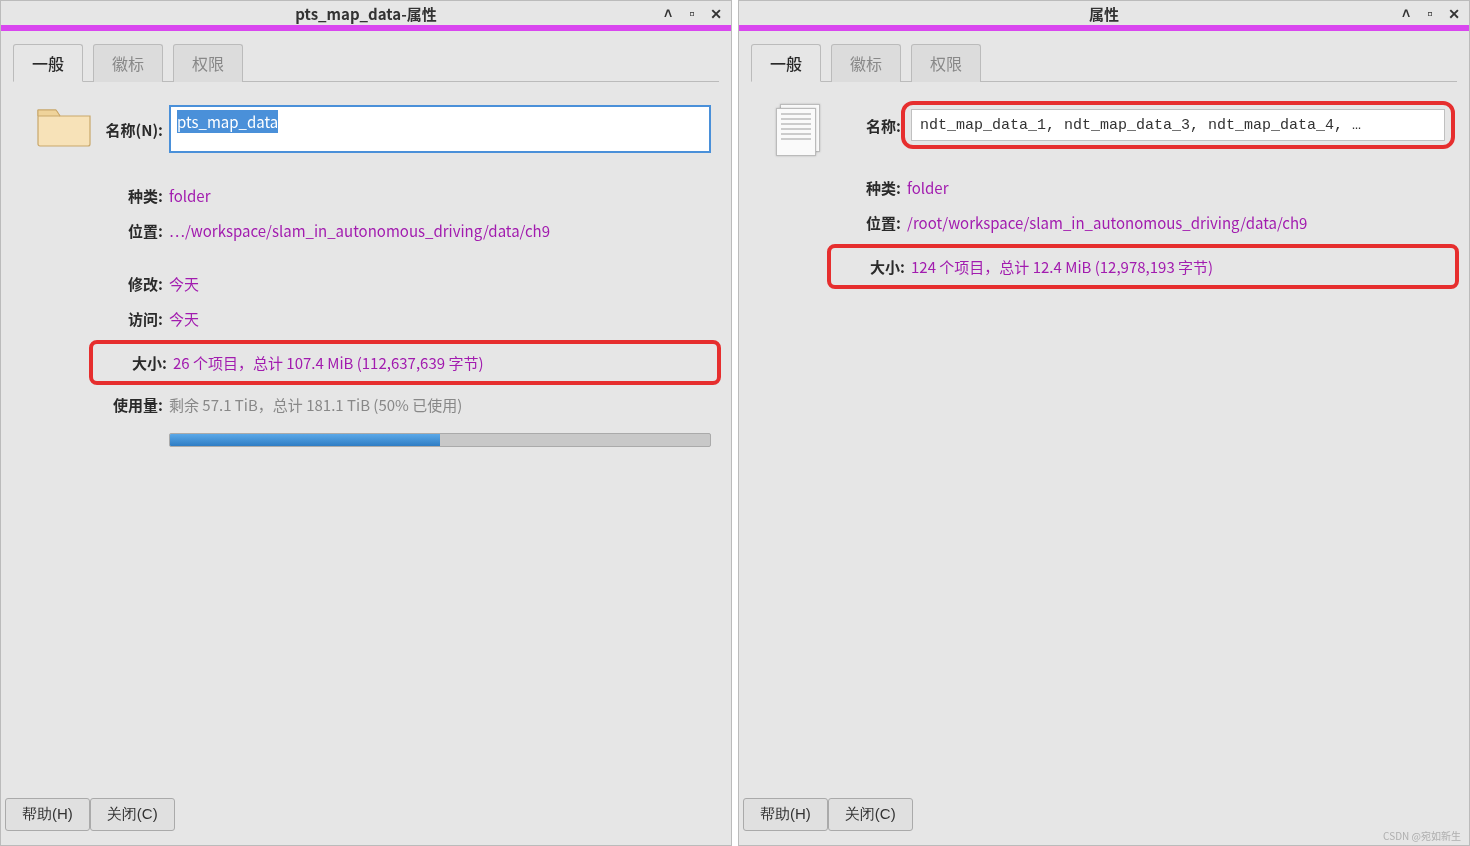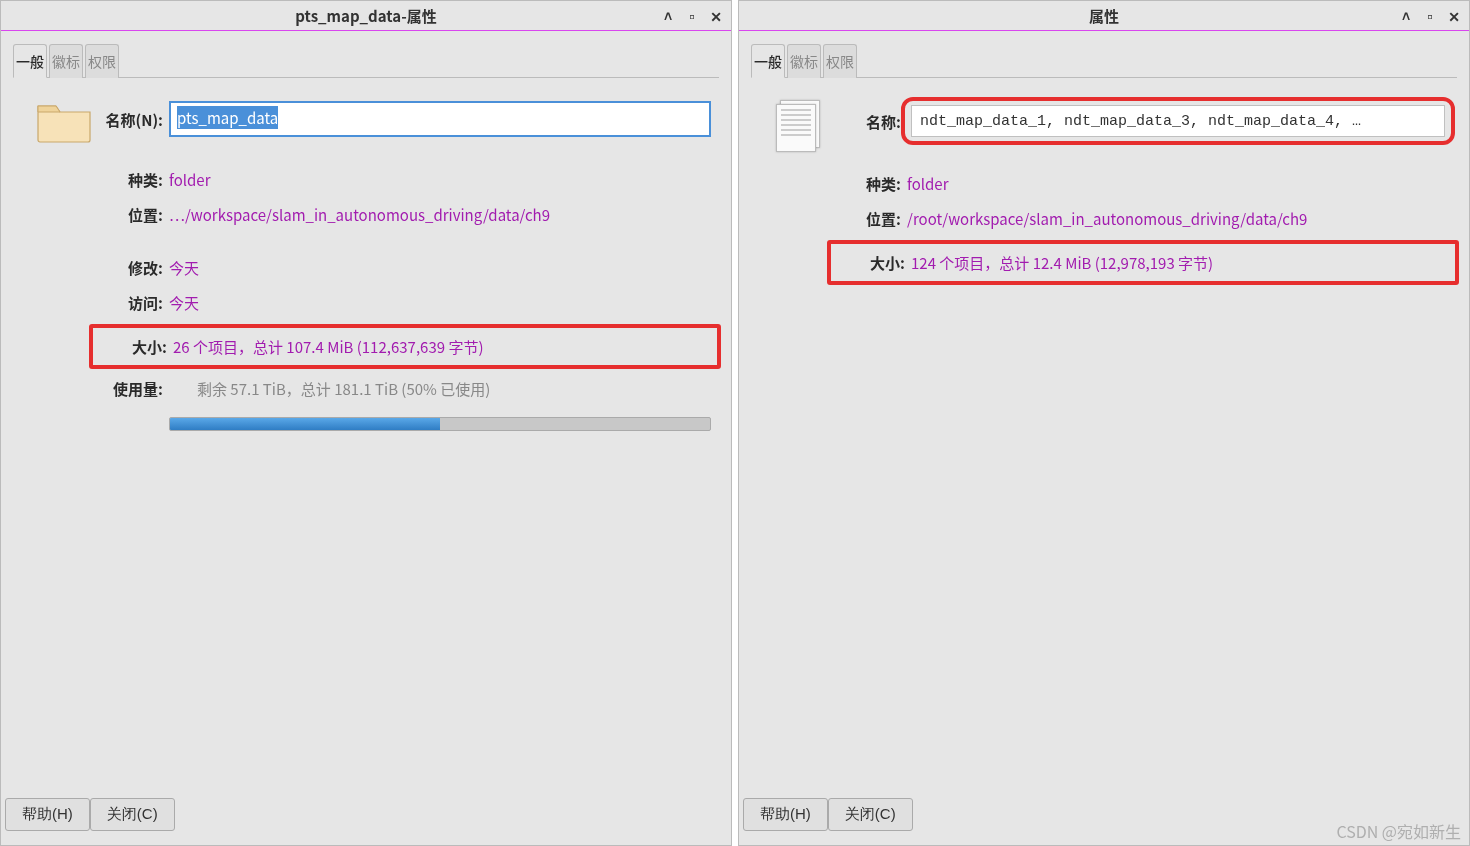--- a/index.html
+++ b/index.html
@@ -19,21 +19,21 @@
       flex: 1;
       position: relative;
     }
     .titlebar {
       height: 30px;
       display: flex;
       align-items: center;
       justify-content: center;
       position: relative;
       background: #e6e6e6;
-      border-bottom: 1px solid #d946ef;
+      border-bottom: 6px solid #d946ef;
       font-size: 15px;
       color: #333;
       font-weight: bold;
     }
     .titlebar .controls {
       position: absolute;
       right: 6px;
       top: 0;
       height: 100%;
       display: flex;
@@ -49,27 +49,27 @@
       font-size: 14px;
       color: #333;
       cursor: pointer;
     }
     .tabs {
       display: flex;
       margin: 12px 12px 0 12px;
       border-bottom: 1px solid #bbb;
     }
     .tab {
-      padding: 6px 2px;
+      padding: 6px 18px;
       border: 1px solid #bbb;
       border-bottom: none;
-      margin-right: 2px;
+      margin-right: 10px;
       background: #dcdcdc;
       color: #888;
-      font-size: 14px;
+      font-size: 16px;
       border-radius: 3px 3px 0 0;
       cursor: pointer;
       position: relative;
       top: 1px;
     }
     .tab.active {
       background: #e6e6e6;
       color: #2a2a2a;
       font-weight: 500;
       border-bottom: 1px solid #e6e6e6;
@@ -105,21 +105,21 @@
     }
     .value {
       color: #a21caf;
       flex: 1;
       white-space: nowrap;
       overflow: hidden;
       text-overflow: ellipsis;
     }
     .name-input {
       flex: 1;
-      height: 36px;
+      height: 48px;
       border: 2px solid #4a90d9;
       background: #fff;
       padding: 4px 6px;
       font-size: 15px;
       font-family: inherit;
       outline: none;
     }
     .name-input::selection { background: #4a90d9; color: #fff; }
     .name-sel {
       background: #4a90d9;
@@ -134,21 +134,21 @@
       padding: 4px 8px;
       font-size: 15px;
       display: flex;
       align-items: center;
       white-space: nowrap;
       overflow: hidden;
     }
     .spacer { height: 18px; }
     .highlight-box {
       border: 4px solid #e62e2e;
-      border-radius: 3px;
+      border-radius: 8px;
       padding: 8px 10px;
       margin: 6px -10px;
       display: flex;
       align-items: flex-end;
     }
     .highlight-box .label { width: 70px; }
     .highlight-box-name {
       border: 4px solid #e62e2e;
       border-radius: 12px;
       padding: 4px 6px;
@@ -204,21 +204,21 @@
     }
     .file-sheet .line {
       height: 2px;
       background: #ccc;
       margin-bottom: 3px;
     }
     .watermark {
       position: absolute;
       right: 8px;
       bottom: 2px;
-      font-size: 16px;
+      font-size: 10px;
       color: rgba(120,120,120,0.5);
       pointer-events: none;
     }
     .top-row {
       display: flex;
       align-items: flex-start;
     }
   </style>
 </head>
 <body>
@@ -267,21 +267,21 @@
           <span class="value">今天</span>
         </div>
         <div class="row">
           <span class="label">访问:</span>
           <span class="value">今天</span>
         </div>
         <div class="highlight-box">
           <span class="label">大小:</span>
           <span class="value">26 个项目，总计 107.4 MiB (112,637,639 字节)</span>
         </div>
-        <div class="row" style="margin-top:2px;gap:28px;">
+        <div class="row" style="margin-top:2px;">
           <span class="label">使用量:</span>
           <span class="value" style="color:#888;">剩余 57.1 TiB，总计 181.1 TiB (50% 已使用)</span>
         </div>
         <div class="row">
           <span class="label"></span>
           <div class="progress-outer">
             <div class="progress-inner"></div>
           </div>
         </div>
       </div>

